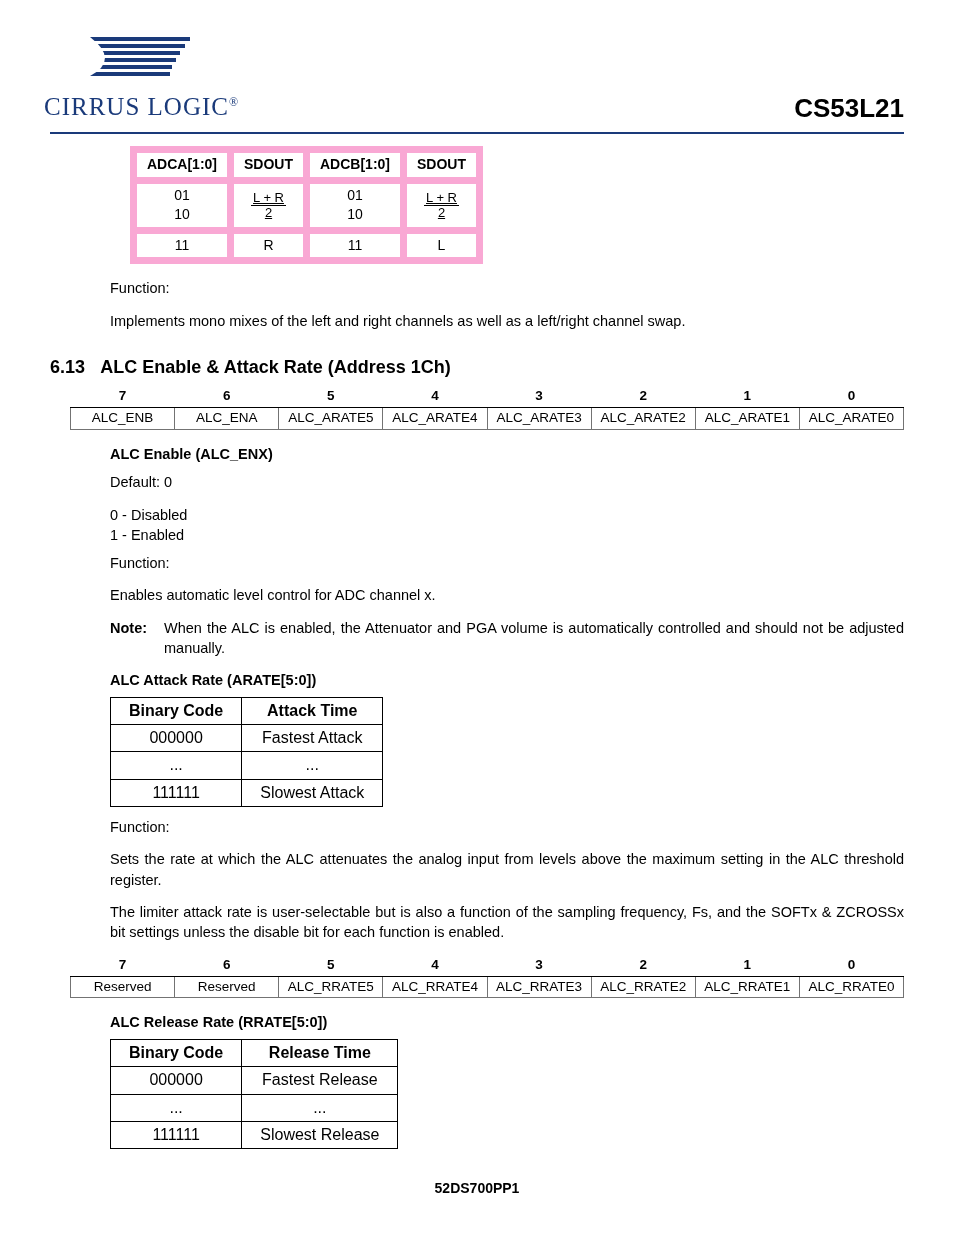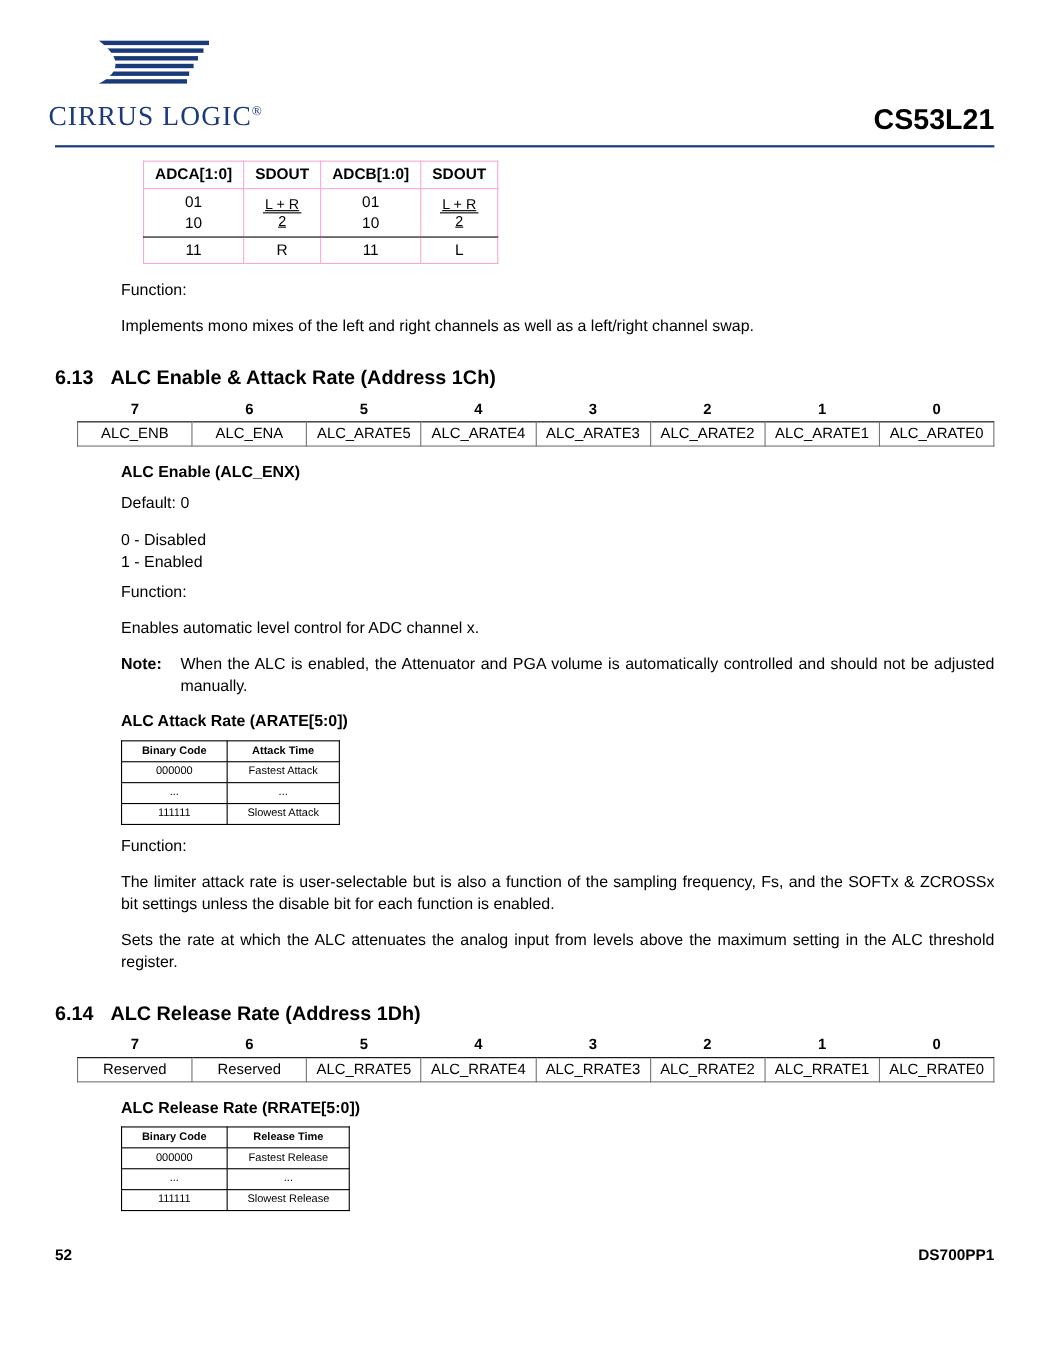--- a/index.html
+++ b/index.html
@@ -55,21 +55,21 @@
     padding-right: 0;
   }
   table {
     border-collapse: collapse;
   }
   .adc-table {
     margin-left: 20px;
     margin-bottom: 14px;
   }
   .adc-table th, .adc-table td {
-    border: 1px solid #f9a8d4;
+    border: 7px solid #f9a8d4;
     padding: 2px 10px;
     text-align: center;
     font-size: 14px;
   }
   .adc-table th { font-weight: bold; }
   .adc-mid { border-left: 2px solid #000; }
   .frac-wrap { display: inline-block; vertical-align: middle; line-height: 1.05; text-decoration: underline;}
   .frac-top { border-bottom: 1px solid #000; padding: 0 2px; font-size:13px;}
   .frac-bot { padding: 0 2px; font-size:13px;}
   .p { margin: 8px 0 12px 0; text-align: justify; }
@@ -97,26 +97,26 @@
   .sub-heading { font-weight: bold; margin: 10px 0 6px 0; }
   .note-row { display:flex; margin: 8px 0 12px 0; text-align: justify;}
   .note-label { font-weight: bold; min-width:54px; flex-shrink:0;}
   .small-table {
     margin: 6px 0 10px 0;
   }
   .small-table th, .small-table td {
     border: 1px solid #000;
     padding: 2px 18px;
     text-align: center;
-    font-size: 10px;
+    font-size: 16px;
   }
   .small-table th { font-weight: bold; }
   .footer {
     display: flex;
-    justify-content: space-between;
+    justify-content: center;
     font-weight: bold;
     font-size: 14px;
     margin-top: 30px;
   }
 </style>
 </head>
 <body>
 
 <div class="header-row">
   <div class="logo">
@@ -237,27 +237,23 @@
           <td>...</td>
         </tr>
     <tr>
           <td>111111</td>
           <td>Slowest Attack</td>
         </tr>
   </tbody>
     </table>
 
   <div class="p">Function:</div>
+  <div class="p">Sets the rate at which the ALC attenuates the analog input from levels above the maximum setting in the ALC threshold register.</div>
   <div class="p">The limiter attack rate is user-selectable but is also a function of the sampling frequency, Fs, and the SOFTx &amp; ZCROSSx bit settings unless the disable bit for each function is enabled.</div>
-  <div class="p">Sets the rate at which the ALC attenuates the analog input from levels above the maximum setting in the ALC threshold register.</div>
-
-  <div class="section-heading">
-    <span class="section-num">6.14</span>
-    <span>ALC Release Rate (Address 1Dh)</span>
-  </div>
+
 
   <table class="reg-table">
     <colgroup>
         <col>
         <col>
         <col>
         <col>
         <col>
         <col>
         <col>

